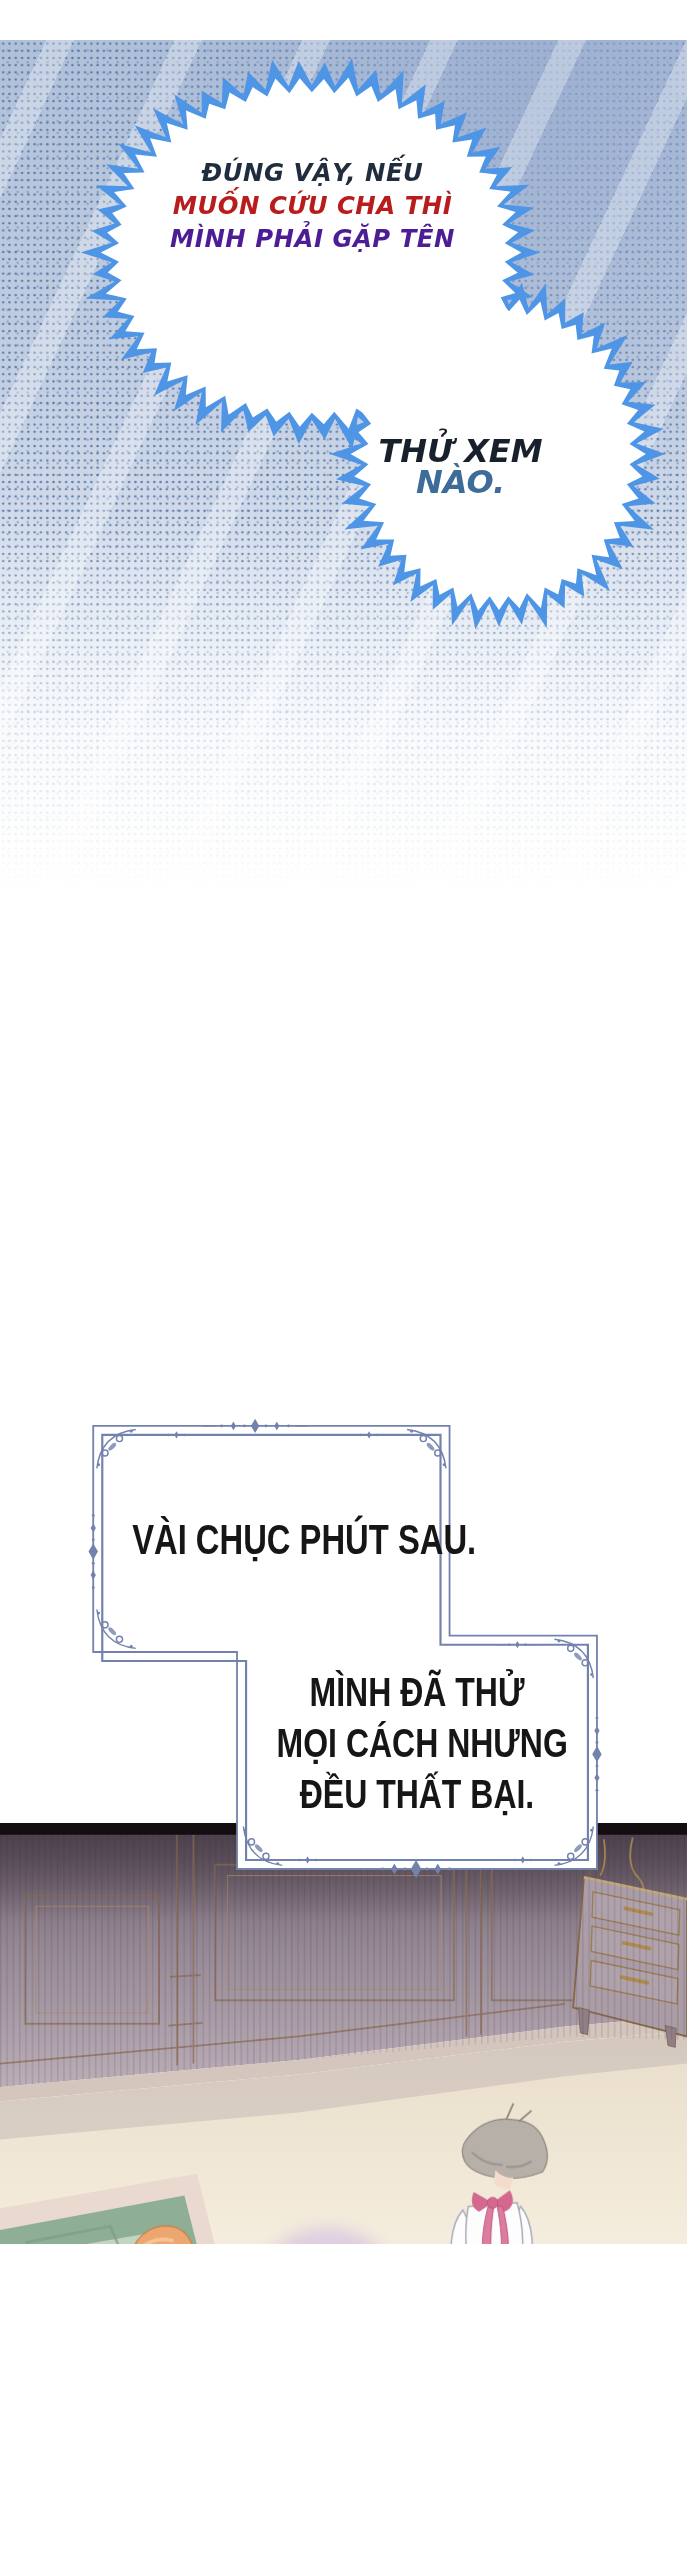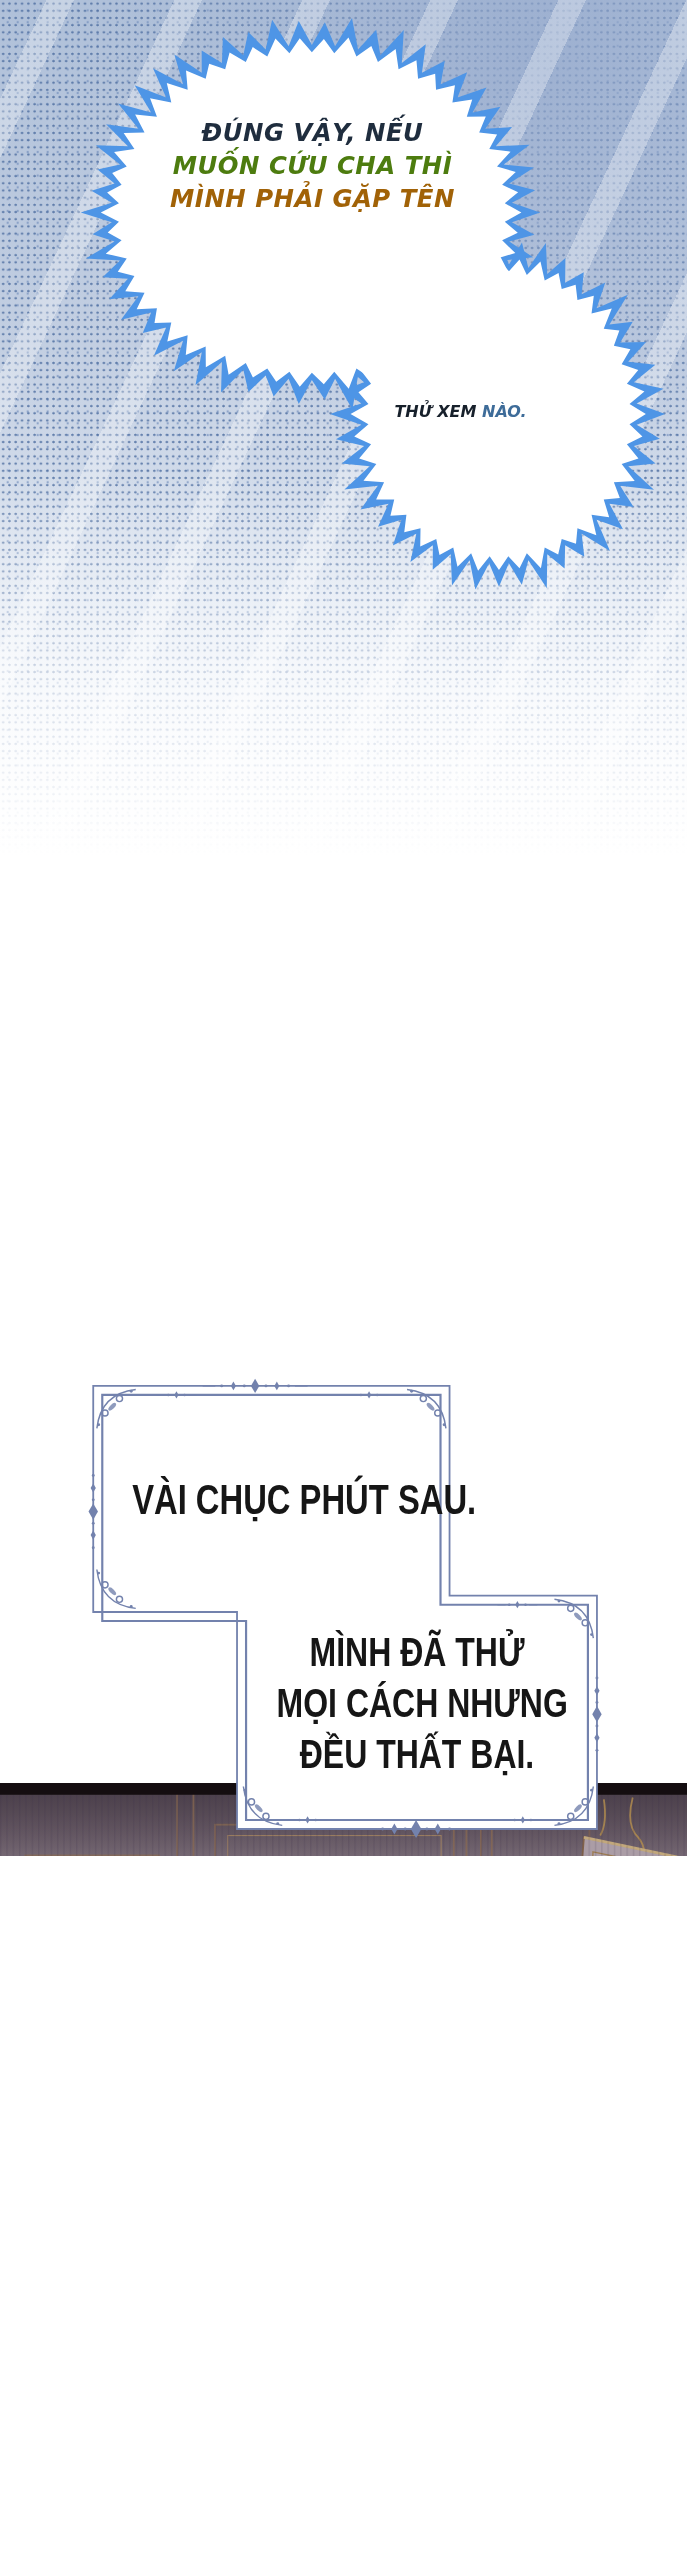--- a/index.html
+++ b/index.html
@@ -1,42 +1,42 @@
 <!DOCTYPE html>
 <html style="font-size:14.5px"><head>
 <meta charset="utf-8">
 <style>
   html,body{margin:0;padding:0;background:#ffffff;}
-  .page{position:relative;width:687px;height:1856px;background:#ffffff;overflow:hidden;
-        font-family:"DejaVu Sans",sans-serif;}
+  .page{position:relative;width:687px;height:2204px;background:#ffffff;overflow:hidden;
+        font-family:"DejaVu Sans",sans-serif;margin-top:40px;}
   
   .sky{position:absolute;left:0;top:0;width:687px;height:913px;
     background-color:#b7c5db;
     background-image:
       repeating-linear-gradient(115deg, rgba(255,255,255,0) 0 42px, rgba(255,255,255,.30) 42px 67px, rgba(255,255,255,0) 67px 116px),
       radial-gradient(circle at 78% 6%, rgba(150,170,205,.75), rgba(150,170,205,0) 42%),
       radial-gradient(rgba(80,112,162,.85) 0.9px, rgba(0,0,0,0) 1.3px),
       radial-gradient(rgba(118,145,190,.70) 0.9px, rgba(0,0,0,0) 1.4px),
       linear-gradient(180deg,#afc0d9 0%,#c3cfe2 38%,#e3eaf4 72%,#ffffff 100%);
     background-size:auto,auto,6.3px 7.2px,10px 11.8px,100% 100%;
     background-position:0 0,0 0,0 0,2.7px 4.5px,0 0;}
   .sky-fade{position:absolute;left:0;top:0;width:687px;height:913px;
     background:linear-gradient(180deg, rgba(255,255,255,0) 0%, rgba(255,255,255,0) 52%,
       rgba(255,255,255,.72) 76%, #ffffff 94%);}
   
   .bursts{position:absolute;left:0;top:0;z-index:2;}
   .bubble-text{position:absolute;z-index:3;font-weight:bold;font-style:italic;text-align:center;}
   .bubble1-text{left:109px;top:116px;width:407px;font-size:24.4px;line-height:33px;letter-spacing:0.5px;}
   .bubble1-text span{display:block;}
   .bubble1-text span:nth-child(1){color:#1f2d3e;}
-  .bubble1-text span:nth-child(2){color:#4d7c0f;}
-  .bubble1-text span:nth-child(3){color:#a16207;}
+  .bubble1-text span:nth-child(2){color:#b91c1c;}
+  .bubble1-text span:nth-child(3){color:#4c1d95;}
   .bubble1-text span:nth-child(4){color:#315577;}
   .bubble1-text span:nth-child(5){color:#3a648e;}
-  .bubble2-text{left:354px;top:396px;width:213px;font-size:16px;line-height:31px;}
+  .bubble2-text{left:354px;top:396px;width:213px;font-size:32px;line-height:31px;}
   .bubble2-dark{color:#17202b;}
   .bubble2-blue{color:#3e6c99;}
   
   .frame{position:absolute;left:86px;top:1374px;z-index:5;}
   .caption{position:absolute;z-index:6;font-family:"Liberation Sans",sans-serif;font-weight:bold;
            color:#161616;text-align:center;transform:scaleX(.78);}
   .caption1{left:93px;top:1476px;width:356px;font-size:42px;line-height:47px;white-space:nowrap;}
   .caption2{left:237px;top:1627px;width:360px;font-size:41px;line-height:51px;}
   .caption2 span{display:block;white-space:nowrap;}
   

